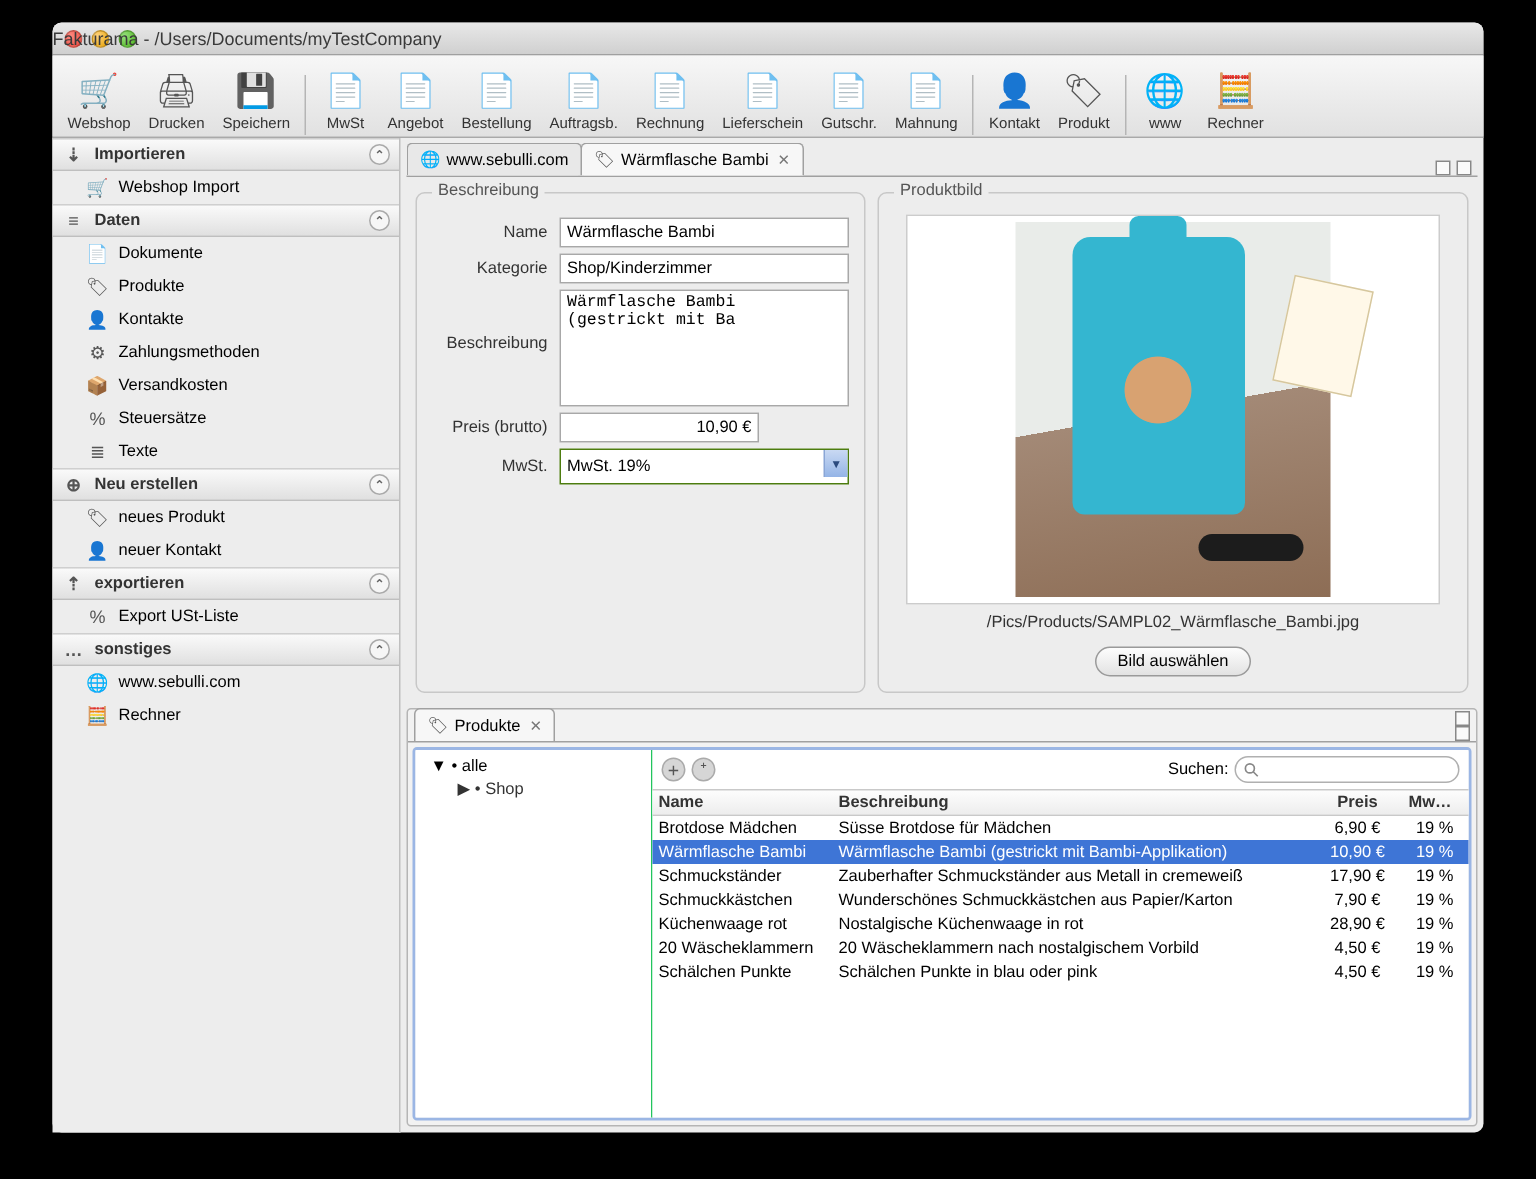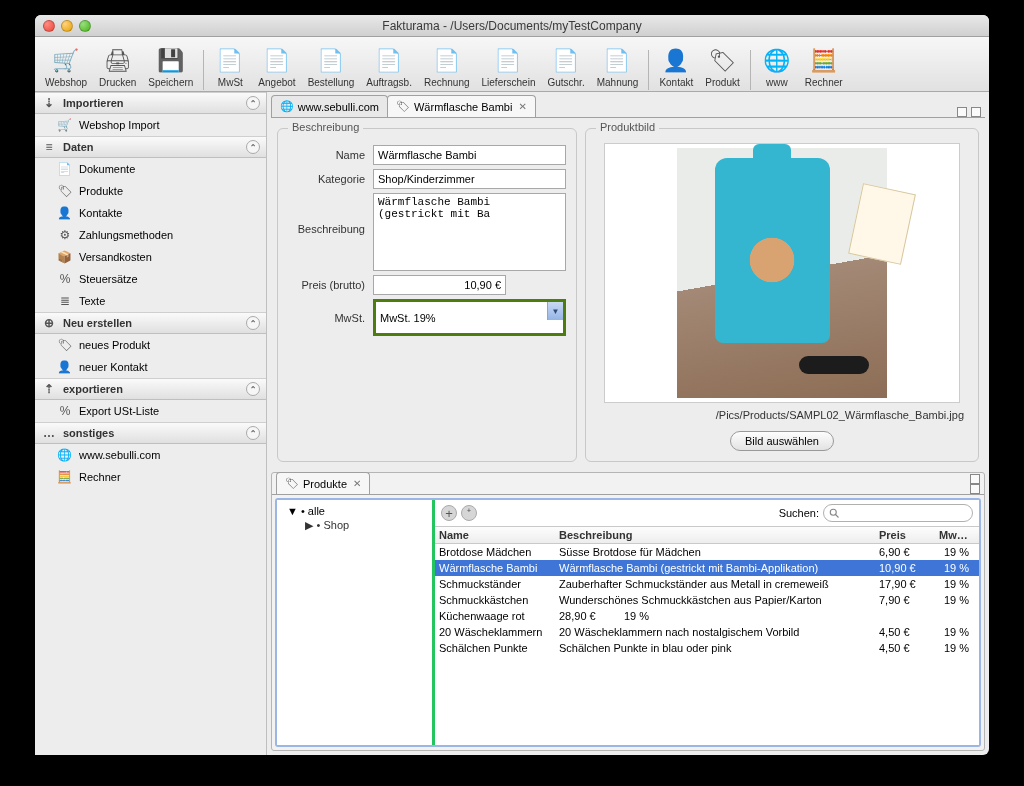--- a/index.html
+++ b/index.html
@@ -4,21 +4,21 @@
 <style>
 * { box-sizing: border-box; margin: 0; padding: 0; font-family: "Lucida Grande", "Helvetica Neue", Arial, sans-serif; font-size: 11px; }
 body { background: #000; width: 1024px; height: 786px; overflow: hidden; }
 .desktop { position: absolute; left: 35px; top: 15px; width: 954px; height: 740px; background: #ededed; border-radius: 6px; box-shadow: 0 8px 30px rgba(0,0,0,0.6); display: flex; flex-direction: column; }
 .titlebar { height: 22px; background: linear-gradient(#e8e8e8,#d0d0d0); border-bottom: 1px solid #a0a0a0; border-radius: 6px 6px 0 0; display: flex; align-items: center; padding: 0 8px; position: relative; }
 .traffic { display: flex; gap: 6px; }
 .tl { width: 12px; height: 12px; border-radius: 50%; border: 1px solid rgba(0,0,0,0.2); }
 .tl.r { background: radial-gradient(circle at 30% 30%, #ff8b81, #e9453a); }
 .tl.y { background: radial-gradient(circle at 30% 30%, #ffd37f, #e6a100); }
 .tl.g { background: radial-gradient(circle at 30% 30%, #96e07e, #4db31b); }
-.titletext { position: absolute; left: 0; right: 0; text-align: center; color: #3a3a3a; font-size: 12px; }
+.titletext { position: absolute; left: 0; right: 0; color: #3a3a3a; font-size: 12px; }
 .toolbar { height: 55px; background: linear-gradient(#f7f7f7,#e1e1e1); border-bottom: 1px solid #a9a9a9; display: flex; align-items: flex-end; padding: 2px 4px 1px 4px; gap: 0; }
 .tbtn { display: flex; flex-direction: column; align-items: center; padding: 2px 6px; cursor: default; }
 .tbtn .ic { width: 32px; height: 32px; display: flex; align-items: center; justify-content: center; font-size: 22px; color: #555; }
 .tbtn .lb { font-size: 10px; color: #333; margin-top: 0; }
 .tsep { width: 1px; height: 40px; background: #b5b5b5; margin: 0 4px; }
 .body { flex: 1; display: flex; min-height: 0; }
 .sidebar { width: 232px; background: #ededed; border-right: 1px solid #bfbfbf; overflow-y: auto; }
 .shead { height: 22px; background: linear-gradient(#fafafa,#e0e0e0); border-top: 1px solid #cfcfcf; border-bottom: 1px solid #bfbfbf; display: flex; align-items: center; padding: 0 6px; font-weight: bold; color: #333; }
 .shead .sic { width: 16px; height: 16px; margin-right: 6px; display: flex; align-items: center; justify-content: center; font-size: 12px; color: #555; }
 .shead .coll { margin-left: auto; width: 14px; height: 14px; border: 1px solid #aaa; border-radius: 8px; background: #f6f6f6; display: flex; align-items: center; justify-content: center; font-size: 8px; color: #666; }
@@ -33,49 +33,49 @@
 .tabs .wrt { margin-left: auto; display: flex; gap: 4px; padding-right: 4px; }
 .wbox { width: 10px; height: 10px; border: 1px solid #888; background: #fafafa; }
 .editor { flex: 0 0 auto; display: flex; gap: 8px; padding: 6px; }
 .fieldset { border: 1px solid #c8c8c8; border-radius: 6px; padding: 12px 10px 10px 10px; position: relative; background: #ededed; }
 .fieldset .legend { position: absolute; top: -8px; left: 10px; background: #ededed; padding: 0 4px; color: #555; }
 .desc { width: 300px; }
 .frow { display: flex; align-items: center; margin: 4px 0; }
 .flab { width: 85px; text-align: right; padding-right: 8px; color: #333; }
 .ftxt { flex: 1; height: 20px; border: 1px solid #a8a8a8; background: #fff; padding: 2px 4px; font-size: 11px; }
 .ftxt.tall { height: 78px; resize: none; font-family: Liberation Mono, monospace; }
-.fsel { flex: 1; height: 37px; border: 3px solid #4d7c0f; background: #fff; display: flex; align-items: center; padding: 0 4px; position: relative; }
+.fsel { flex: 1; height: 24px; border: 1px solid #4d7c0f; background: #fff; display: flex; align-items: center; padding: 0 4px; position: relative; }
 .fsel .dd { position: absolute; right: 0; top: 0; width: 16px; height: 18px; background: linear-gradient(#c9d9f3,#94b4e6); border-left: 1px solid #8aa6d6; display: flex; align-items: center; justify-content: center; color: #2b4a7e; font-size: 8px; }
 .prod { flex: 1; display: flex; flex-direction: column; }
 .pthumb { flex: 1; border: 1px solid #ccc; background: #fff; margin: 2px 8px; display: flex; align-items: center; justify-content: center; min-height: 260px; position: relative; overflow: hidden; }
 .pimg { width: 210px; height: 250px; background: linear-gradient(170deg,#e9ece9 0%, #e9ece9 50%, #a38976 50%, #8d6d55 100%); position: relative; }
 .bottle { position: absolute; left: 38px; top: 10px; width: 115px; height: 185px; background: #34b6d0; border-radius: 12px 12px 8px 8px; }
 .bottle::before { content:""; position:absolute; left:38px; top:-14px; width:38px; height:18px; background:#34b6d0; border-radius:6px 6px 0 0; }
 .deer { position:absolute; left:30px; top:70px; width:54px; height:80px; background: radial-gradient(circle at 50% 40%, #d8a271 0 40%, transparent 41%); border-radius: 40% 40% 50% 50%; }
 .tag { position:absolute; right:-22px; top:40px; width:54px; height:72px; background:#fff8e8; border:1px solid #d6c79e; transform: rotate(12deg); }
 .handle { position:absolute; right:18px; bottom:24px; width:70px; height:18px; background:#1c1c1c; border-radius:10px; }
-.ppath { text-align: right; padding: 4px; color: #333; }
+.ppath { text-align: center; padding: 4px; color: #333; }
 .pbtn { align-self: center; height: 20px; padding: 0 14px; border: 1px solid #9a9a9a; border-radius: 10px; background: linear-gradient(#fdfdfd,#e2e2e2); margin-top: 6px; cursor: default; }
 .bottom { flex: 1; display: flex; flex-direction: column; min-height: 0; border: 1px solid #b5b5b5; background: #f2f2f2; border-radius: 3px; }
 .btabs { height: 22px; display: flex; align-items: flex-end; border-bottom: 1px solid #a0a0a0; padding: 0 4px; }
 .bwrap { flex:1; display:flex; min-height:0; border: 2px solid #9bb6e4; border-radius: 3px; margin: 3px; }
-.tree { width: 158px; border-right: 3px solid #22c55e; background: #fff; padding: 4px; }
+.tree { width: 158px; border-right: 1px solid #22c55e; background: #fff; padding: 4px; }
 .tree .tn { padding: 1px 0 1px 6px; }
 .tree .tn2 { padding: 1px 0 1px 24px; color: #333; }
 .tright { flex:1; display:flex; flex-direction:column; background:#fff; min-width:0; }
 .tbar { height: 26px; display: flex; align-items: center; padding: 0 6px; gap: 4px; }
 .circ { width:16px; height:16px; border-radius:50%; background:#d6d6d6; border:1px solid #aaa; display:flex; align-items:center; justify-content:center; font-size:13px; color:#555; }
 .srch { margin-left:auto; display:flex; align-items:center; gap:4px;text-align:right; }
 .sin { width: 150px; height: 18px; border:1px solid #b0b0b0; border-radius: 10px; padding: 0 6px 0 20px; background:#fff; position:relative; }
 .sin .mg { position:absolute; left:4px; top:2px; width:12px; height:12px; color:#888; }
 .thead { display:flex; border-top:1px solid #c9c9c9; border-bottom:1px solid #c9c9c9; background:linear-gradient(#fdfdfd,#ededed); font-weight:bold; color:#333; }
 .thead > div, .trow > div { padding: 2px 4px; overflow:hidden; white-space:nowrap; text-overflow:ellipsis; }
 .c-n { width: 120px; }
 .c-d { flex: 1; }
-.c-p { width: 60px; text-align: left; }
+.c-p { width: 60px; text-align: center; }
 .c-m { width: 44px; text-align: right; padding-right:10px !important; }
 .trow { display:flex; }
 .trow.sel { background:#3e75d6; color:#fff; }
 </style>
 </head>
 <body>
 
 <div class="desktop">
   <div class="titlebar">
     <div class="traffic">
@@ -352,20 +352,21 @@
                   <div class="c-m">19 %</div>
                 </div>
                 <div class="trow">
                   <div class="c-n">Schmuckkästchen</div>
                   <div class="c-d">Wunderschönes Schmuckkästchen aus Papier/Karton</div>
                   <div class="c-p">7,90 €</div>
                   <div class="c-m">19 %</div>
                 </div>
                 <div class="trow">
                   <div class="c-n">Küchenwaage rot</div>
+                  <div class="c-d">Nostalgische Küchenwaage in rot</div>
                   <div class="c-p">28,90 €</div>
                   <div class="c-m">19 %</div>
                 </div>
                 <div class="trow">
                   <div class="c-n">20 Wäscheklammern</div>
                   <div class="c-d">20 Wäscheklammern nach nostalgischem Vorbild</div>
                   <div class="c-p">4,50 €</div>
                   <div class="c-m">19 %</div>
                 </div>
                 <div class="trow">

